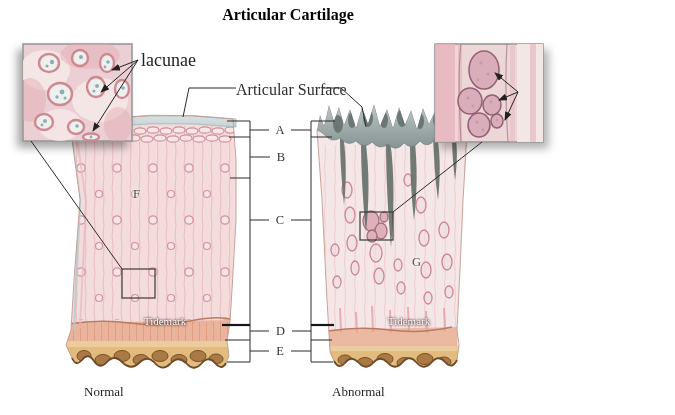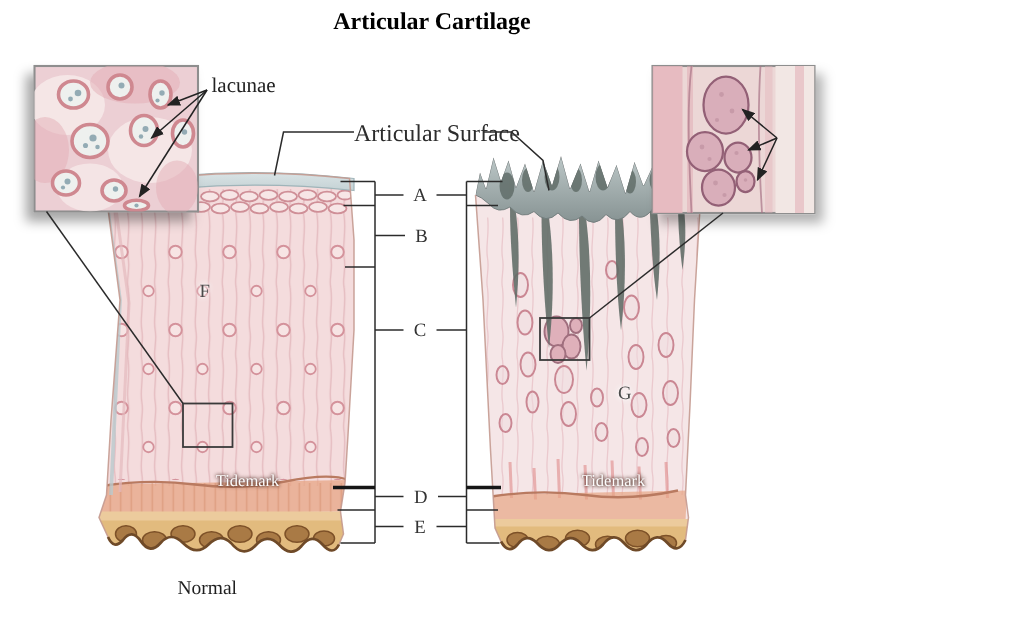--- a/index.html
+++ b/index.html
@@ -3,37 +3,37 @@
 <meta charset="utf-8">
 <style>
   html,body{margin:0;padding:0;background:#ffffff;}
   .stage{
     position:relative;width:675px;height:415px;background:#ffffff;overflow:hidden;
     font-family:"Liberation Sans","DejaVu Sans",sans-serif;color:#2b2b2b;
   }
   .stage svg{position:absolute;left:0;top:0;}
   .lbl{position:absolute;white-space:nowrap;font-family:Liberation Serif, serif;}
   .title{left:168px;top:6px;width:240px;text-align:center;font-size:16px;font-weight:bold;color:#000;}
-  .lacunae{left:141px;top:50px;font-size:14px;color:#222;}
+  .lacunae{left:141px;top:50px;font-size:18px;color:#222;}
   .artsurf{left:236px;top:81px;font-size:16px;color:#2d2d2d;text-align:right;}
   .clustered{left:521px;top:85px;font-size:11.5px;color:#2d2d2d;}
   .zone{font-size:12.5px;color:#333;text-align:center;}
   .zoneA{left:269px;top:123px;width:22px;}
   .zoneB{left:270px;top:150px;width:22px;}
   .zoneC{left:269px;top:213px;width:22px;}
   .zoneD{left:269px;top:324px;width:23px;}
   .zoneE{left:269px;top:344px;width:22px;}
   .region{font-size:12.5px;color:#4a4a4a;text-shadow:0 0 4px #fff,0 0 6px #fff,0 0 2px #fff;}
   .regionF{left:133px;top:187px;}
   .regionG{left:412px;top:255px;}
   .tidemark{width:70px;text-align:center;font-size:11px;color:#fdfdfd;
             text-shadow:0 0 3px rgba(70,35,25,.95),0 0 2px rgba(70,35,25,.9);}
   .tidemarkN{left:130px;top:315px;}
   .tidemarkA{left:374px;top:315px;}
-  .caption{font-size:13px;color:#1f1f1f;text-align:right;}
+  .caption{font-size:13px;color:#1f1f1f;text-align:left;}
   .captionN{left:84px;top:384px;width:74px;}
   .captionA{left:332px;top:384px;width:84px;}
 </style>
 </head>
 <body>
 
 <div class="stage">
 
 <svg width="675" height="415" viewBox="0 0 675 415">
   <defs>
@@ -371,14 +371,15 @@
 <div class="lbl zone zoneD">D</div>
 <div class="lbl zone zoneE">E</div>
 
 <div class="lbl region regionF">F</div>
 <div class="lbl region regionG">G</div>
 
 <div class="lbl tidemark tidemarkN">Tidemark</div>
 <div class="lbl tidemark tidemarkA">Tidemark</div>
 
 <div class="lbl caption captionN">Normal</div>
+<div class="lbl caption captionA">Abnormal</div>
 
 </div>
 
 </body></html>

